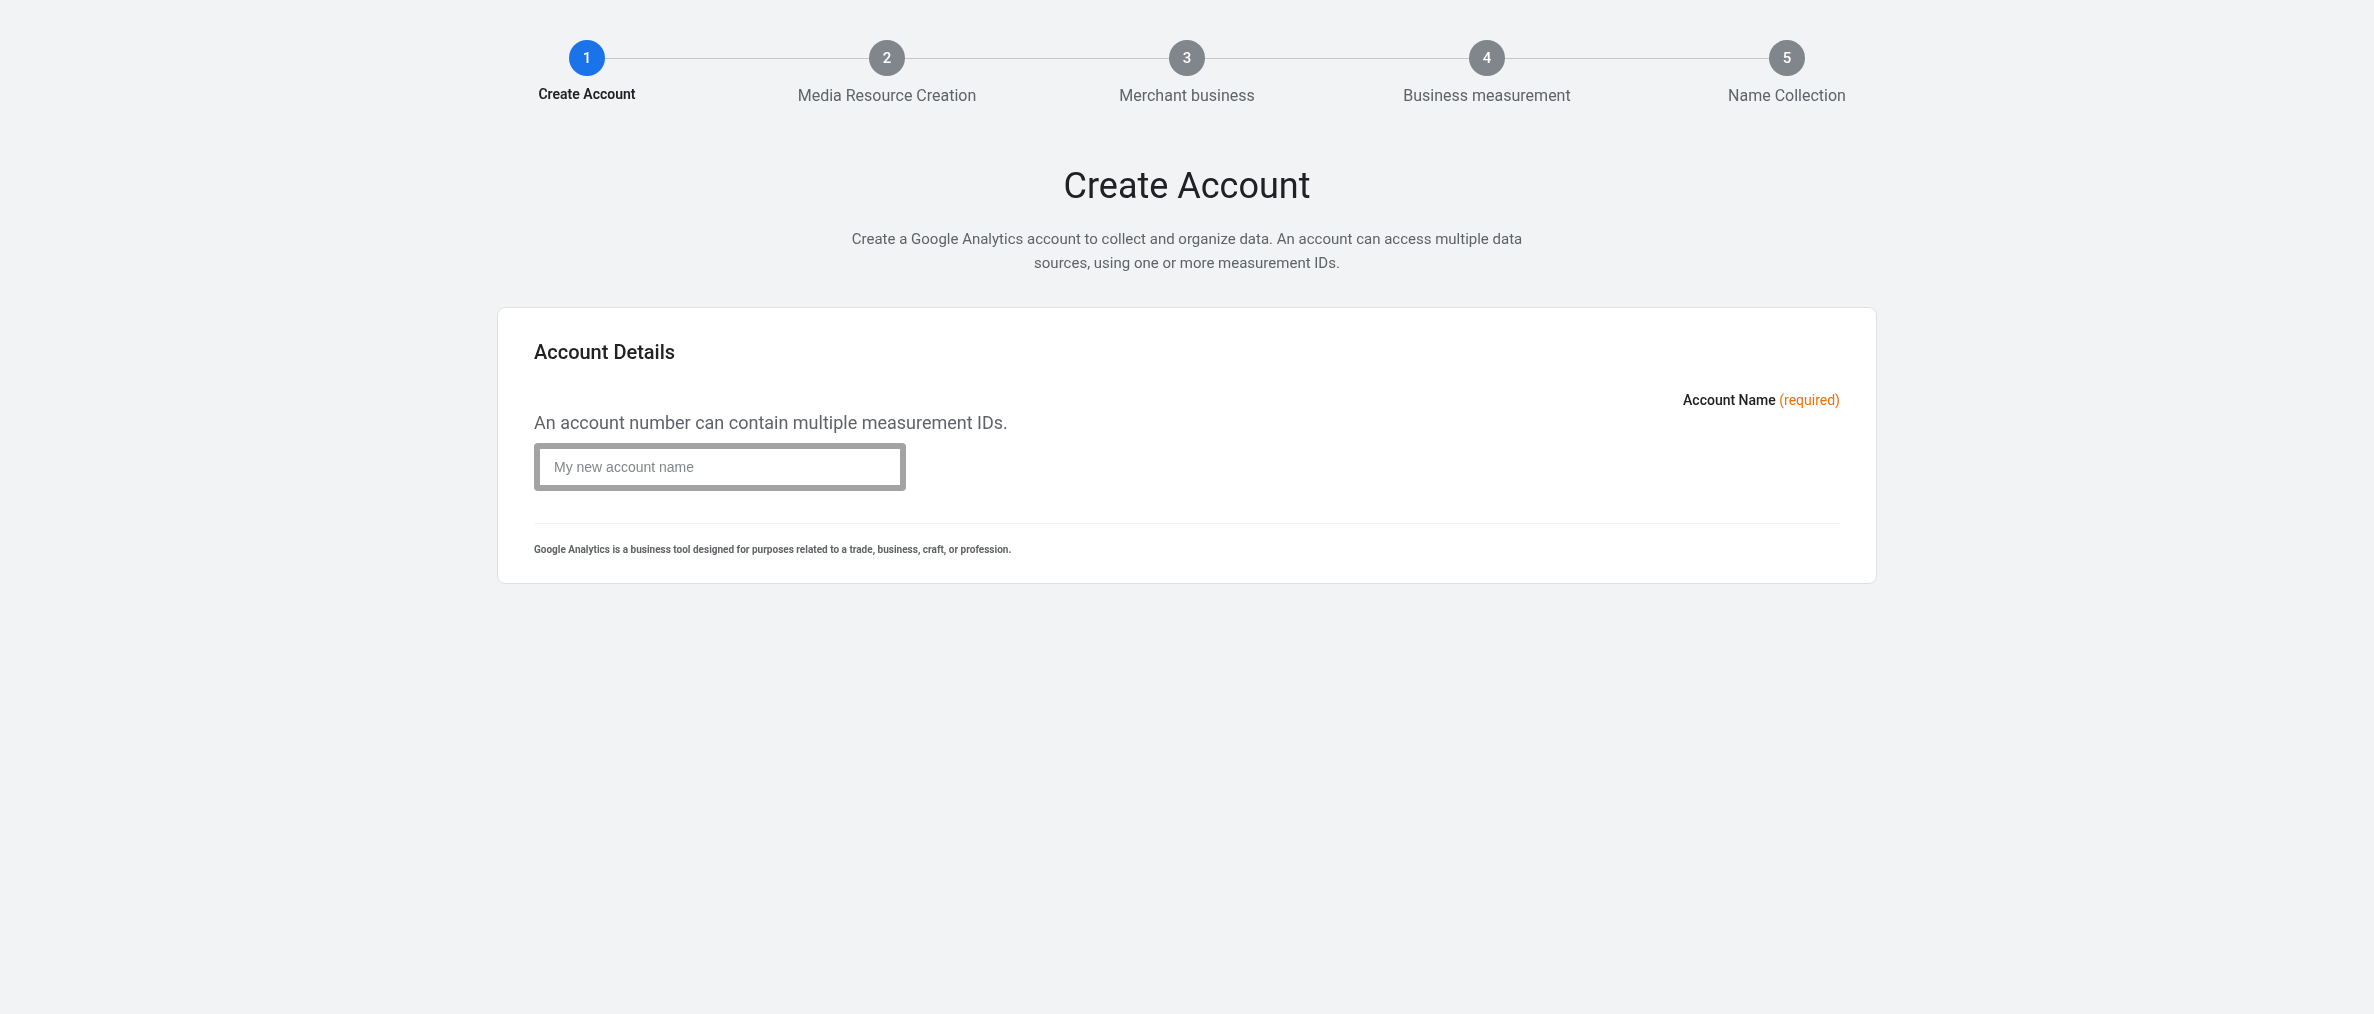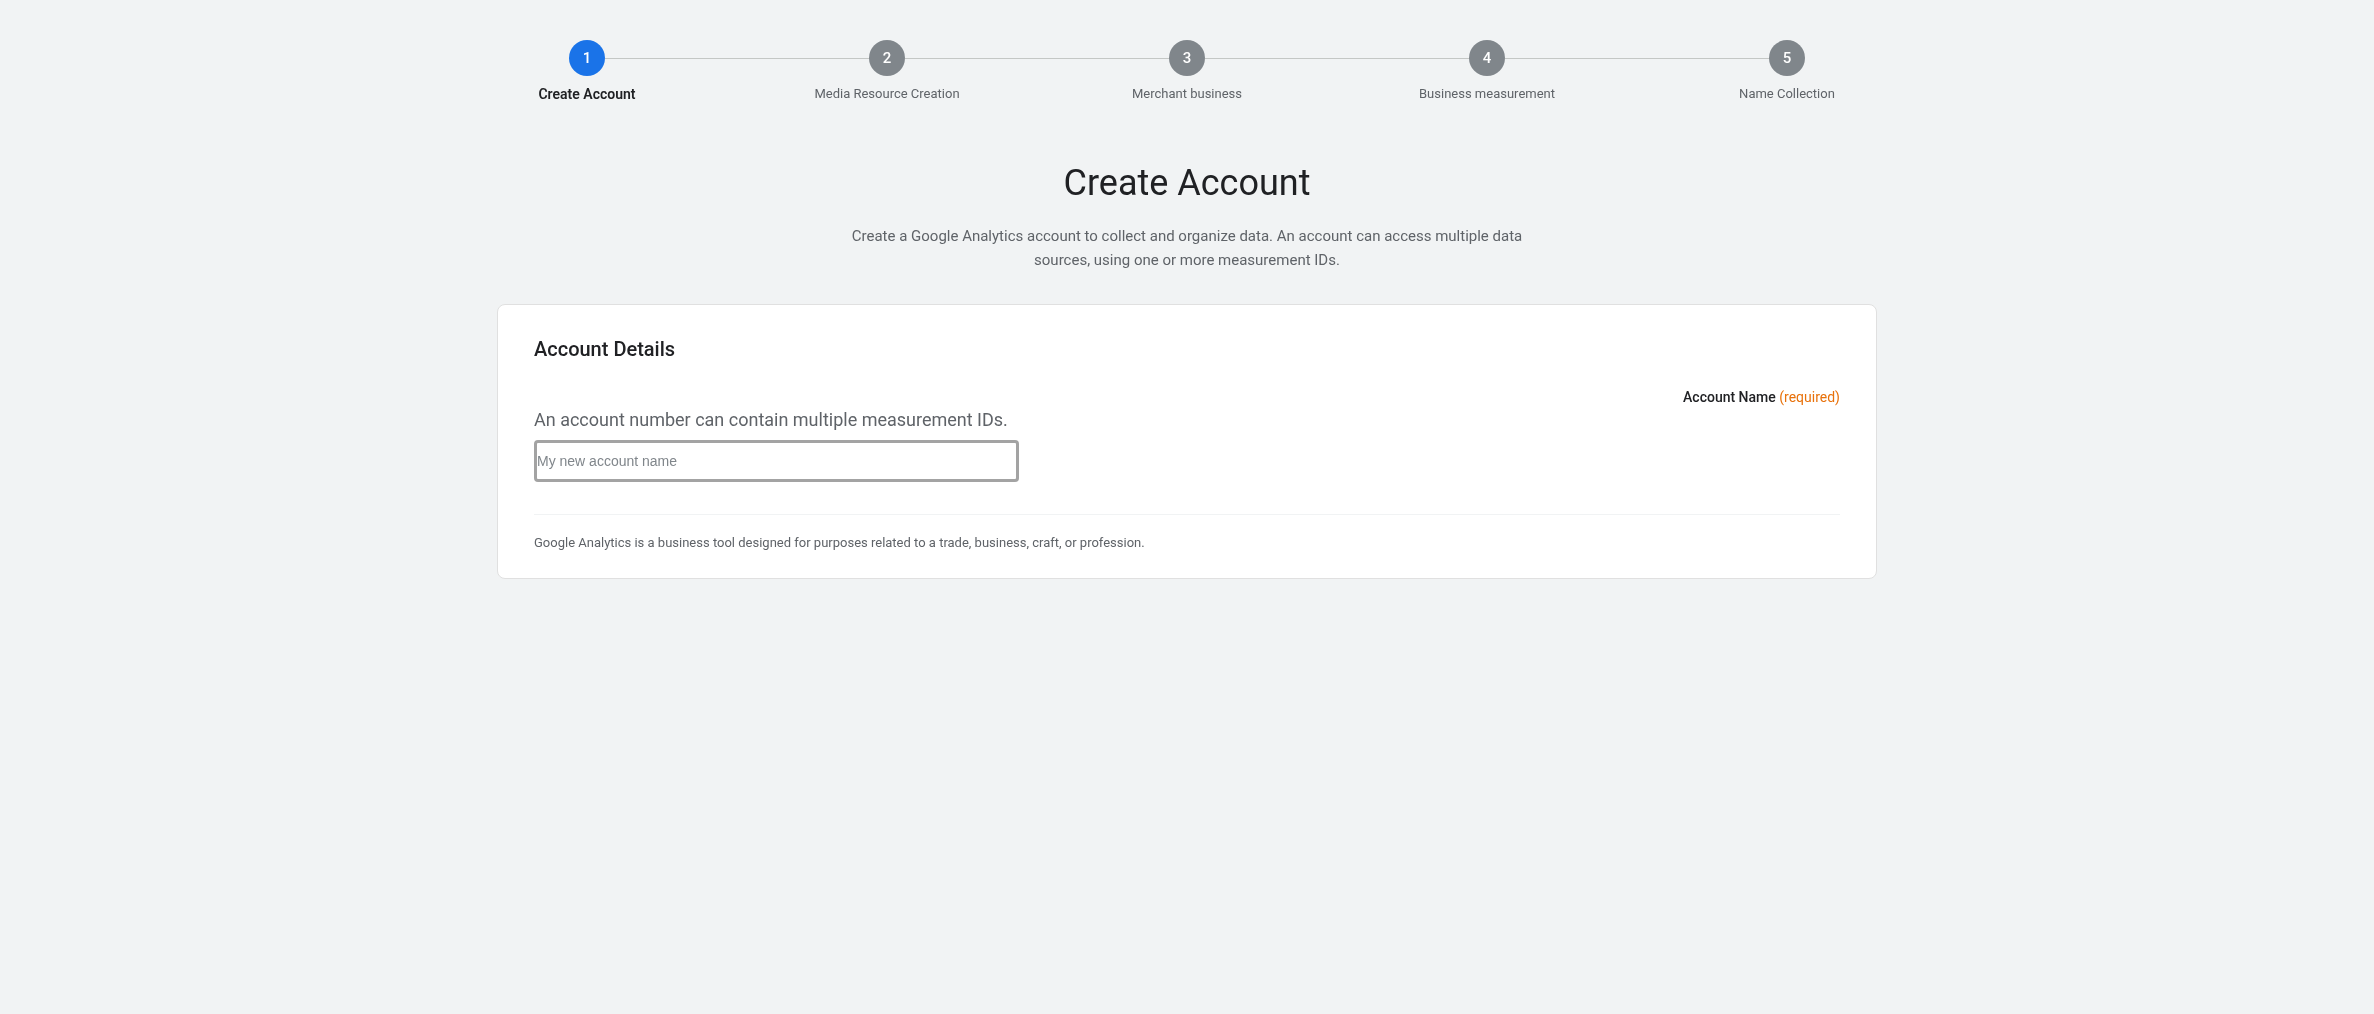--- a/index.html
+++ b/index.html
@@ -47,21 +47,21 @@
       color: #fff;
     }
 
     .step-circle.inactive {
       background-color: #80868b;
       color: #fff;
     }
 
     .step-label {
       margin-top: 10px;
-      font-size: 13px;
+      font-size: 16px;
       color: #5f6368;
       text-align: center;
       white-space: nowrap;
     }
 
     .step-label.active {
       color: #202124;
       font-weight: 600;
       font-size: 14px;
     }
@@ -117,44 +117,45 @@
       font-weight: 400;
     }
 
     .field-hint {
       font-size: 18px;
       color: #5f6368;
       margin-bottom: 10px;
     }
 
     .text-input {
-      width: 485px;
+      width: 372px;
       max-width: 100%;
-      padding: 10px 0;
-      border: 3px solid #a3a3a3;
+      padding: 10px 14px;
+      border: 6px solid #a3a3a3;
       border-radius: 4px;
       font-size: 14px;
       color: #202124;
       outline: none;
       background: #fff;
     }
 
     .text-input::placeholder {
       color: #80868b;
     }
 
     .card-footer {
       margin-top: 32px;
       padding-top: 20px;
       border-top: 1px solid #f1f3f4;
     }
 
     .footer-note {
-      font-size: 13px;
-      color: #5f6368;
+      font-size: 10px;
+      color: #5f6368;
+      font-weight: bold;
     }
 
     
     .stepper-step-wrapper {
       display: flex;
       flex-direction: column;
       align-items: center;
       flex: 1;
     }
 

